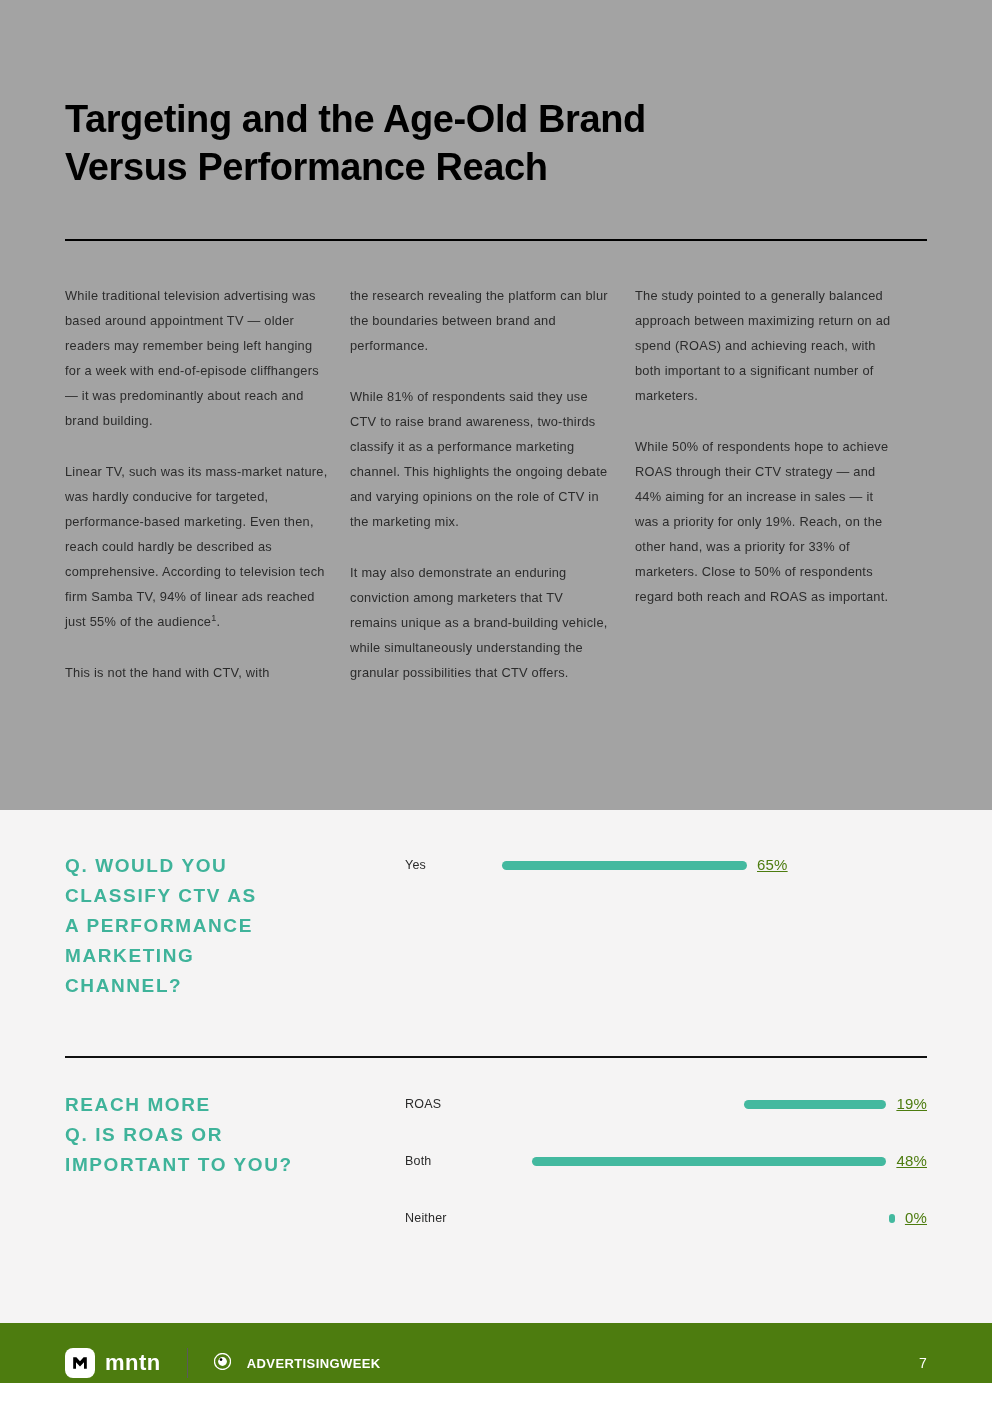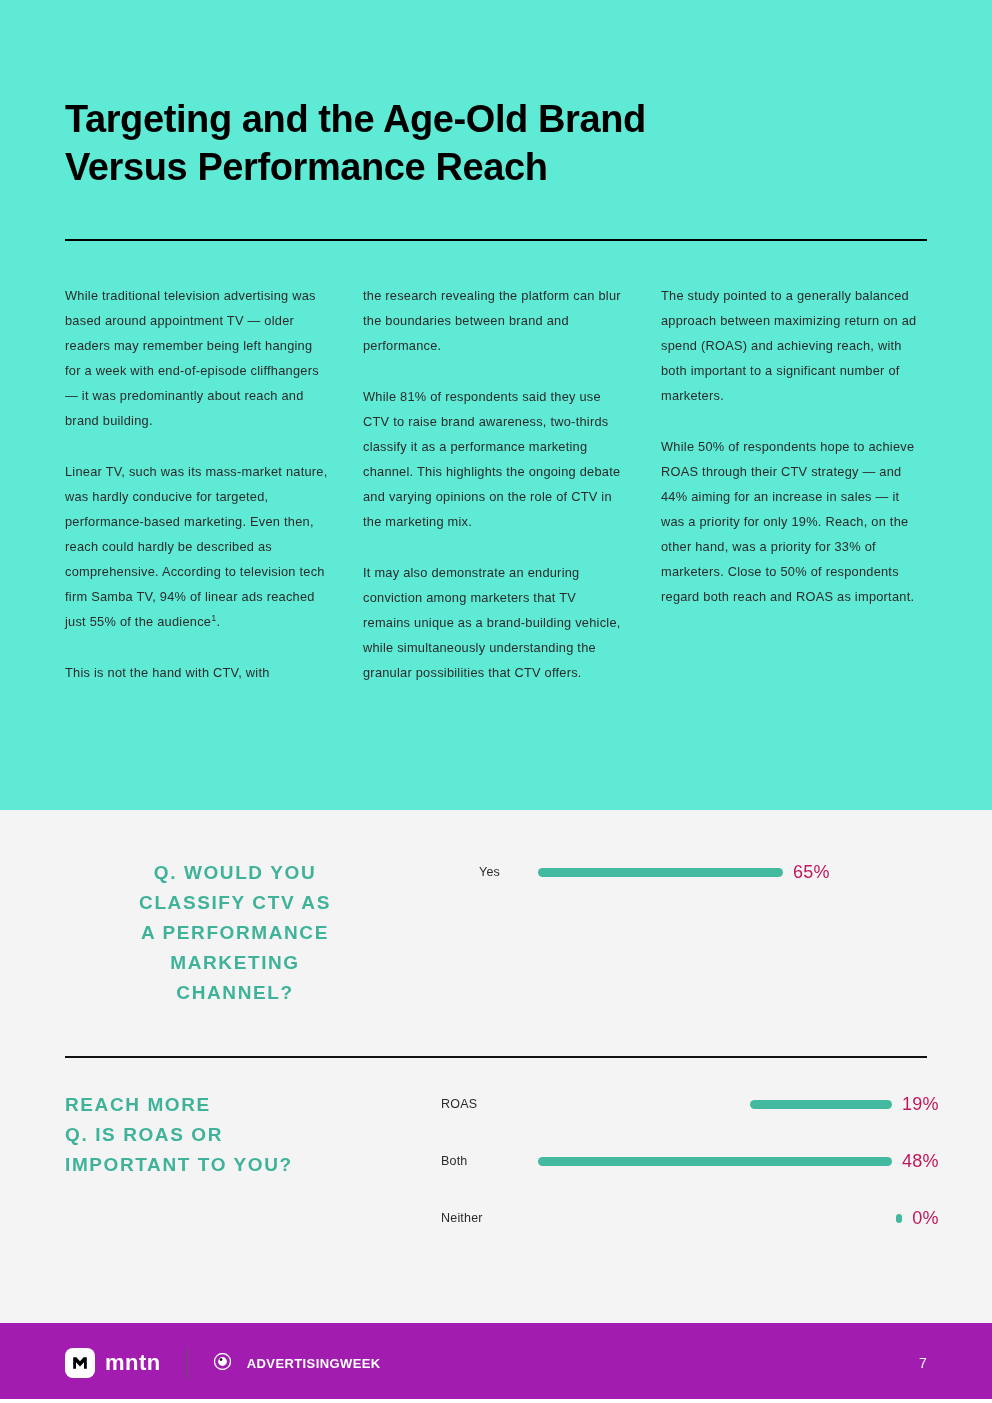--- a/index.html
+++ b/index.html
@@ -24,21 +24,21 @@
     background: #ffffff;
   }
 
   
   .article {
     position: absolute;
     left: 0;
     top: 0;
     width: 992px;
     height: 810px;
-    background: #5eead4;
+    background: #a3a3a3;
     box-sizing: border-box;
     padding: 0 65px;
   }
 
   .page-title {
     margin: 0;
     padding-top: 95px;
     font-size: 38px;
     line-height: 48px;
     font-weight: 700;
@@ -57,21 +57,21 @@
     height: 2px;
     background: #000000;
   }
 
   .columns {
     position: absolute;
     left: 65px;
     top: 283px;
     width: 862px;
     display: flex;
-    gap: 34px;
+    gap: 21px;
   }
   .col {
     width: 264px;
     flex: 0 0 264px;
   }
   .col p {
     margin: 0 0 26px 0;
     font-size: 12.8px;
     line-height: 25px;
     color: #2b2b2b;
@@ -90,21 +90,21 @@
     height: 513px;
     background: #f5f4f4;
   }
 
   .survey-block {
     position: absolute;
     left: 65px;
     width: 862px;
     display: flex;
   }
-  #survey-block-0 { top: 48px; text-align: center; }
+  #survey-block-0 { top: 41px; }
   #survey-block-1 { top: 280px; }
 
   .survey-divider {
     position: absolute;
     left: 65px;
     top: 246px;
     width: 862px;
     height: 1.5px;
     background: #111111;
   }
@@ -120,21 +120,20 @@
     color: #3fb39a;
     text-transform: uppercase;
     font-family: "Liberation Sans", sans-serif;
   }
   .q-heading .q-line { display: block; }
 
   .bars {
     flex: 1 1 auto;
     position: relative;
     padding-top: 4px;
-    margin-left: 36px;
   }
   .bar-row {
     display: flex;
     align-items: center;
     height: 20px;
   }
   #survey-block-0 .bar-row { margin-bottom: 35px; }
   #survey-block-1 .bar-row { margin-bottom: 37px; justify-content: space-between; }
   .bar-row:last-child { margin-bottom: 0; }
 
@@ -153,37 +152,38 @@
     display: flex;
     align-items: center;
   }
   .bar-fill {
     height: 9px;
     background: #43b99f;
     border-radius: 5px;
     display: block;
   }
   .bar-value {
-    font-size: 18px;
+    font-size: 15px;
     line-height: 20px;
-    color: #be185d;
+    color: #4d7c0f;
     letter-spacing: 0.2px;
     margin-left: 10px;
     white-space: nowrap;
     font-family: "Liberation Sans", sans-serif;
+    text-decoration: underline;
   }
 
   
   .footer {
     position: absolute;
     left: 0;
     top: 1323px;
     width: 992px;
-    height: 76px;
-    background: #a21caf;
+    height: 60px;
+    background: #4d7c0f;
   }
   .footer-inner {
     position: absolute;
     left: 65px;
     top: 0;
     right: 65px;
     height: 80px;
     display: flex;
     align-items: center;
   }

